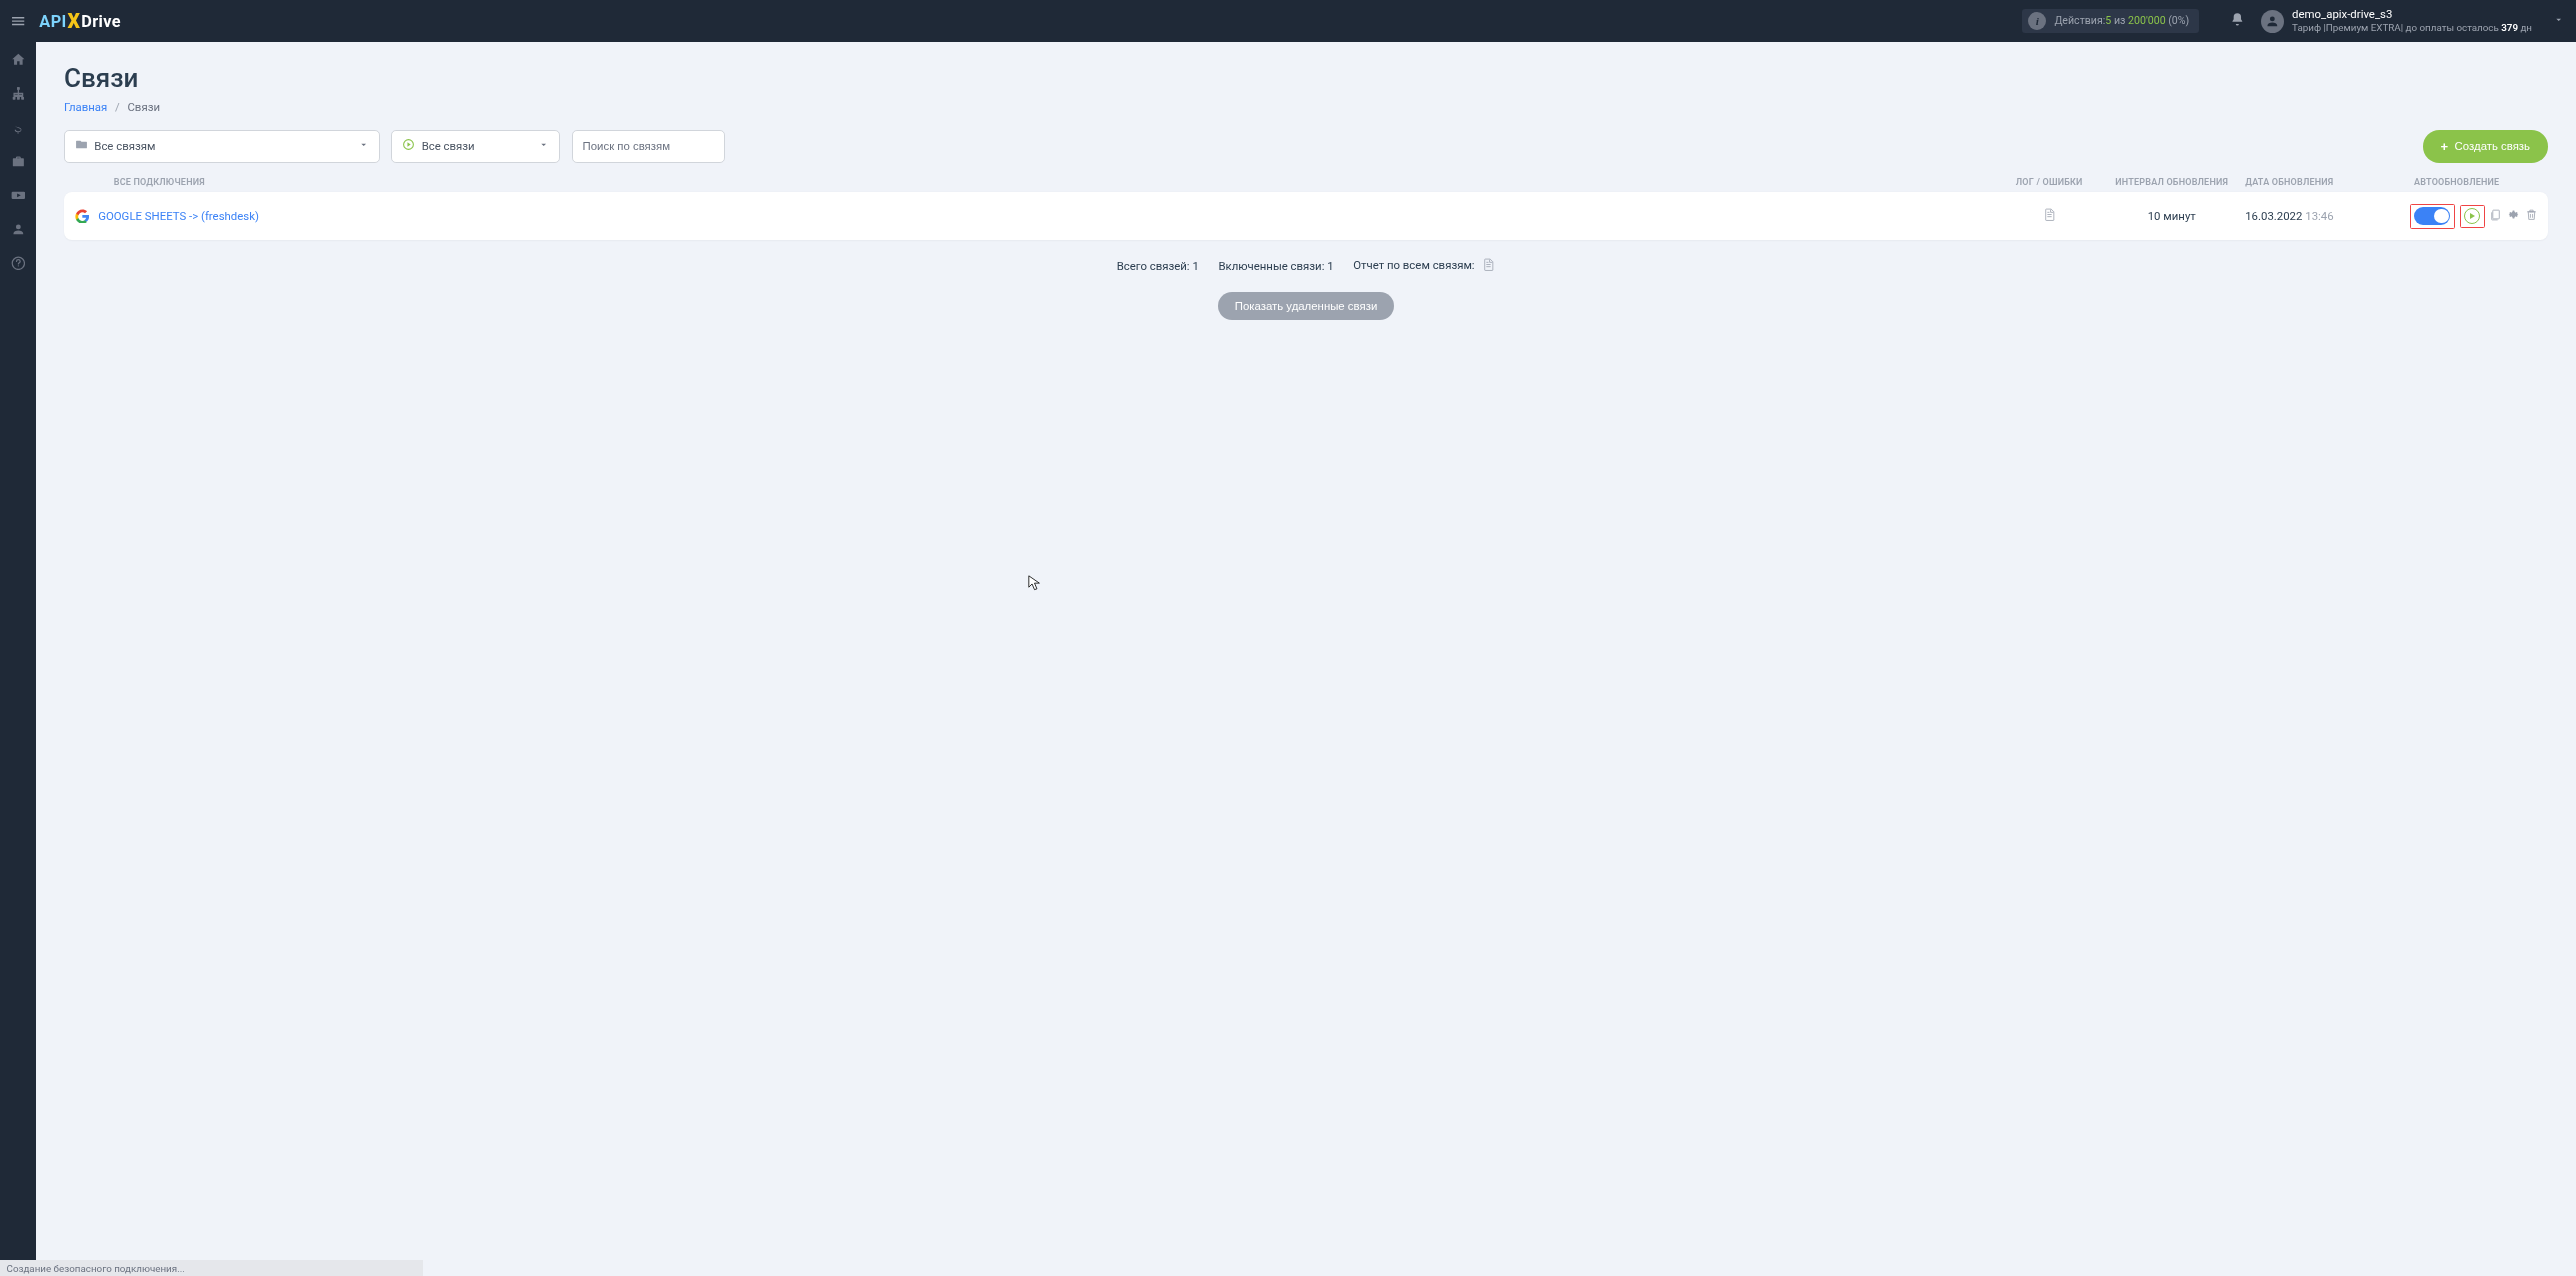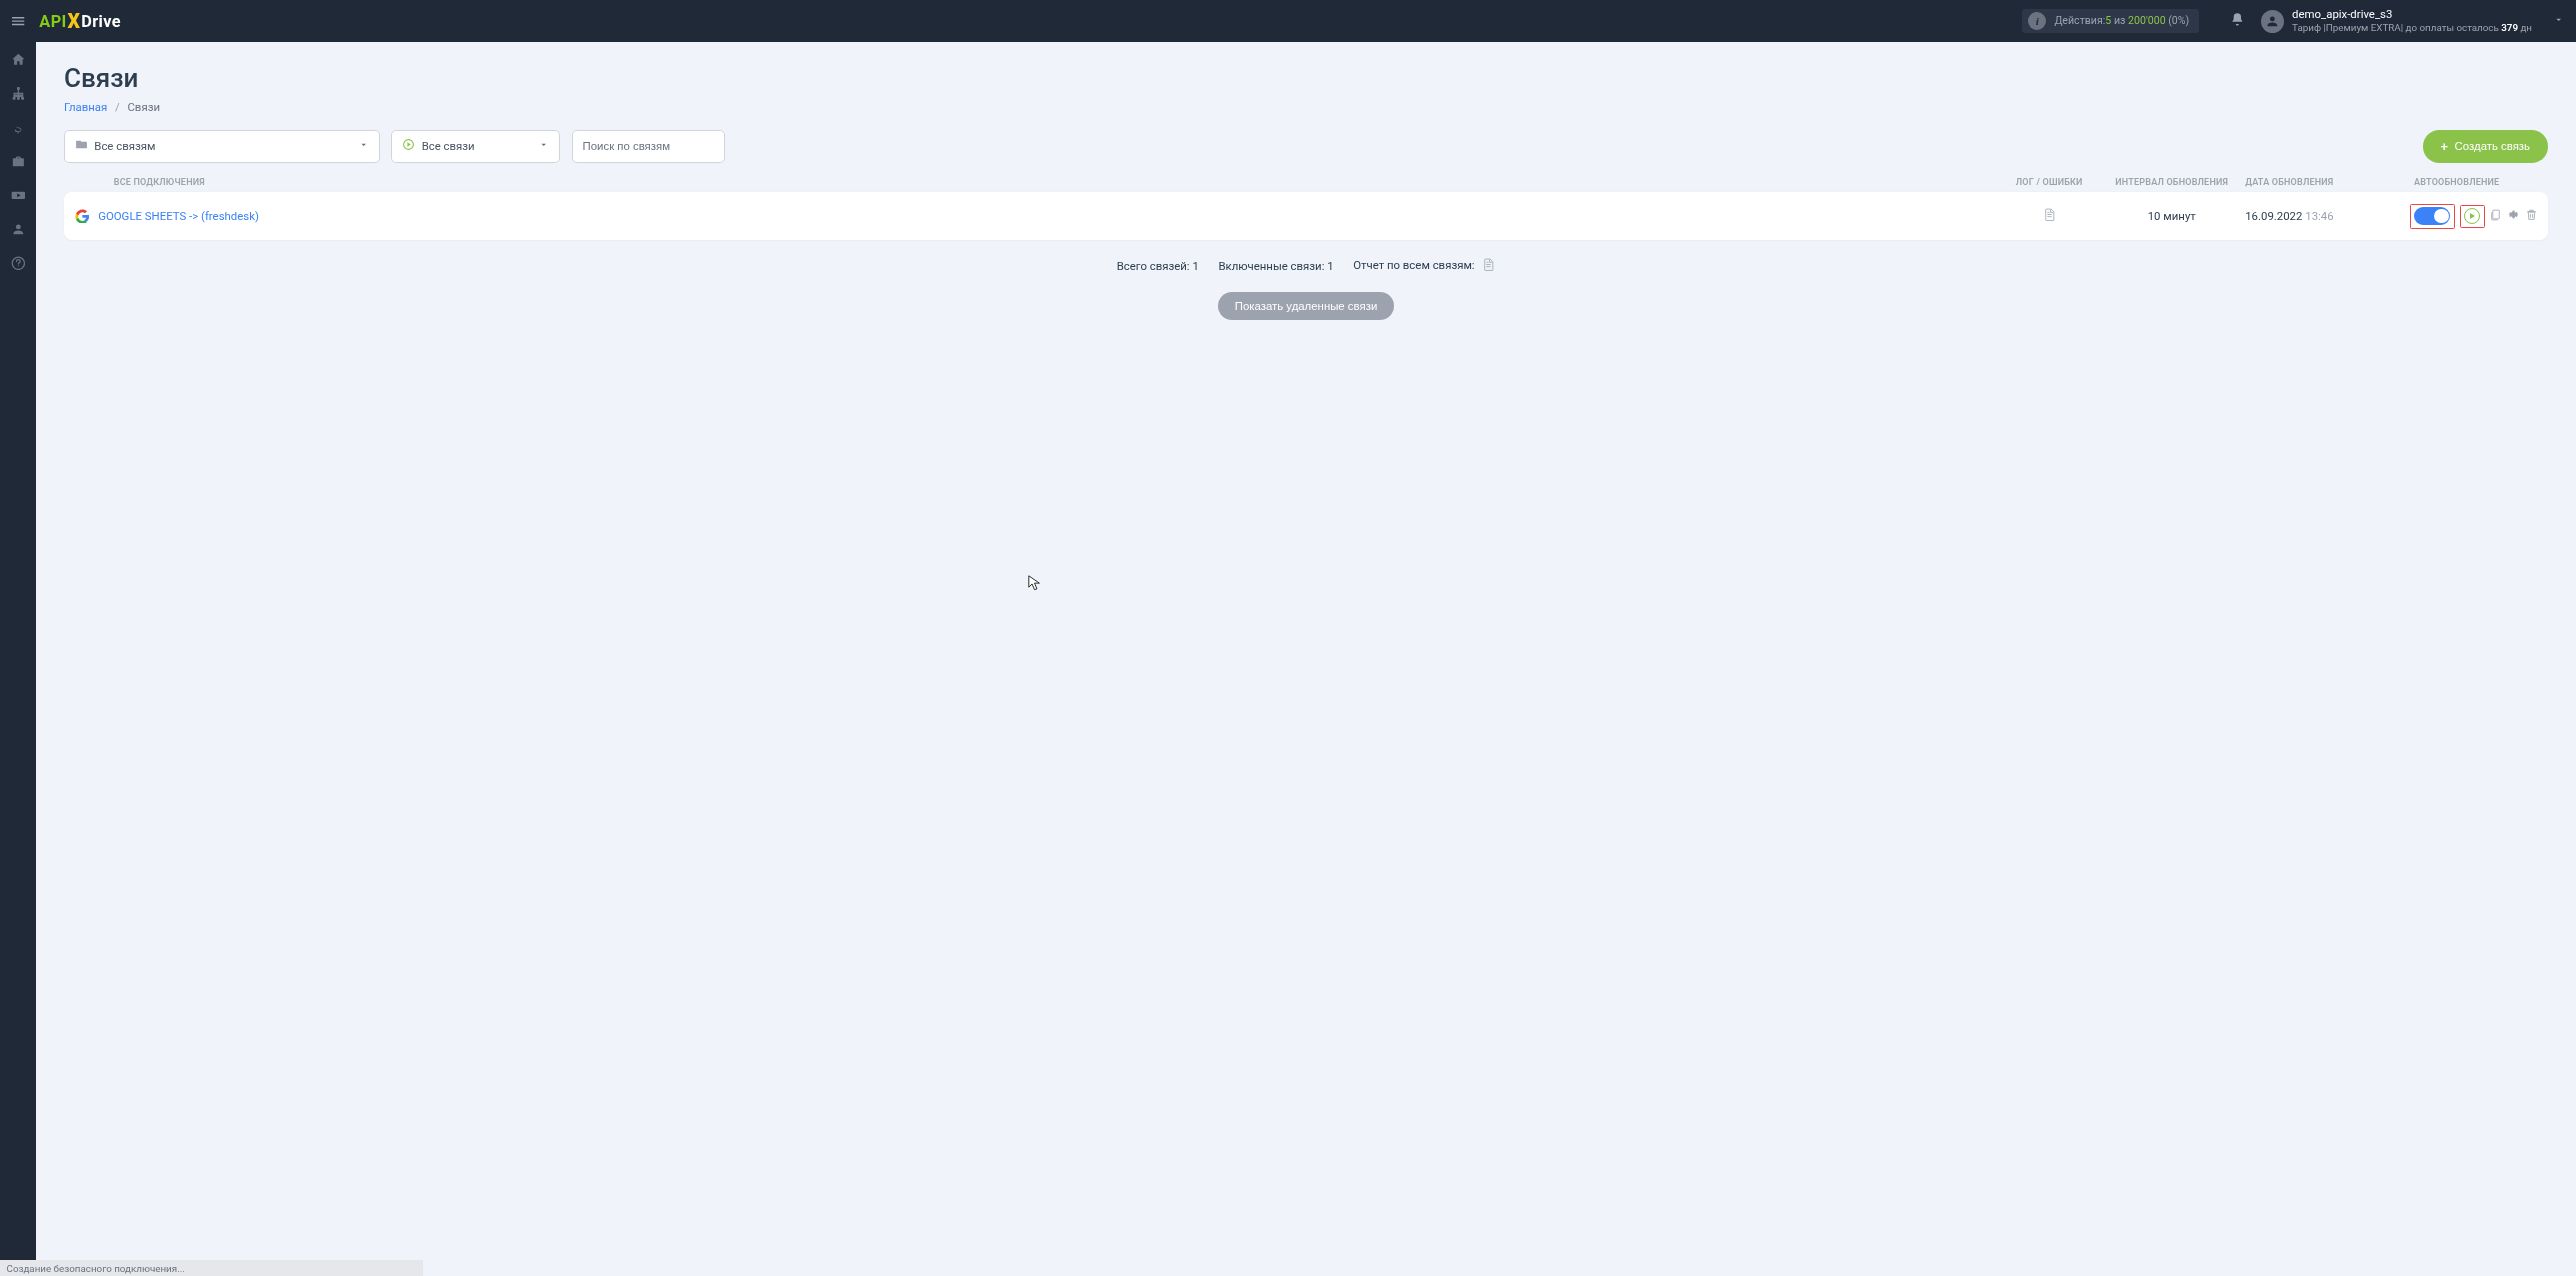--- a/index.html
+++ b/index.html
@@ -4,21 +4,21 @@
 <style>
 * { margin: 0; padding: 0; box-sizing: border-box; }
 body { font-family: -apple-system, BlinkMacSystemFont, "Segoe UI", Roboto, Arial, sans-serif; background: #f0f3f9; color: #2c3e50; }
 
 
 .header { background: #1f2937; height: 42px; display: flex; align-items: center; color: #fff; }
 .header-left { display: flex; align-items: center; }
 .menu-toggle { width: 36px; height: 42px; display: flex; align-items: center; justify-content: center; cursor: pointer; }
 .menu-toggle svg { width: 16.3px; height: 16.3px; fill: #9ca3af; }
 .logo { display: flex; align-items: center; font-weight: 700; font-size: 16.3px; letter-spacing: 0.4px; margin-left: 3.3px; }
-.logo .api { color: #84cc16; }
+.logo .api { color: #7dd3fc; }
 .logo .x { color: #f5c518; font-weight: 900; font-size: 19.5px; margin: 0 0.8px; }
 .logo .drive { color: #fff; }
 .header-right { margin-left: auto; display: flex; align-items: center; height: 100%; }
 .actions-box { background: #2d3748; border-radius: 3.3px; padding: 3.3px 9.8px 3.3px 6.5px; display: flex; align-items: center; margin-right: 14.7px; }
 .actions-box .info-icon { width: 18px; height: 18px; background: #6b7280; border-radius: 50%; display: flex; align-items: center; justify-content: center; color: #1f2937; font-weight: bold; font-size: 11.4px; margin-right: 8.1px; font-style: italic; font-family: Georgia, serif; }
 .actions-text { display: flex; line-height: 1.3; font-size: 10.6px; }
 .actions-label { color: #9ca3af; }
 .actions-value { color: #9ca3af; }
 .actions-value .num { color: #8bc34a; }
 .actions-value .total { color: #8bc34a; }
@@ -251,21 +251,21 @@
           </svg>
       </div>
       <a class="row-name">GOOGLE SHEETS -&gt; (freshdesk)</a>
       <div class="row-log">
         <svg viewBox="0 0 24 24">
             <path d="M6 2h9l5 5v15a1 1 0 01-1 1H6a1 1 0 01-1-1V3a1 1 0 011-1zm8 1v5h5M8 12h8M8 16h8M8 8h4" fill="none" stroke="#9ca3af" stroke-width="1.5"></path>
           </svg>
       </div>
       <div class="row-interval">10 минут</div>
       <div class="row-date">
-        <span>16.09.2022</span>
+        <span>16.03.2022</span>
         <span class="time">13:46</span>
       </div>
       <div class="row-actions">
         <div class="toggle-wrap">
           <div class="toggle"></div>
         </div>
         <div class="play-wrap">
           <div class="play-btn"></div>
         </div>
         <div class="action-icon"><svg viewBox="0 0 24 24">

